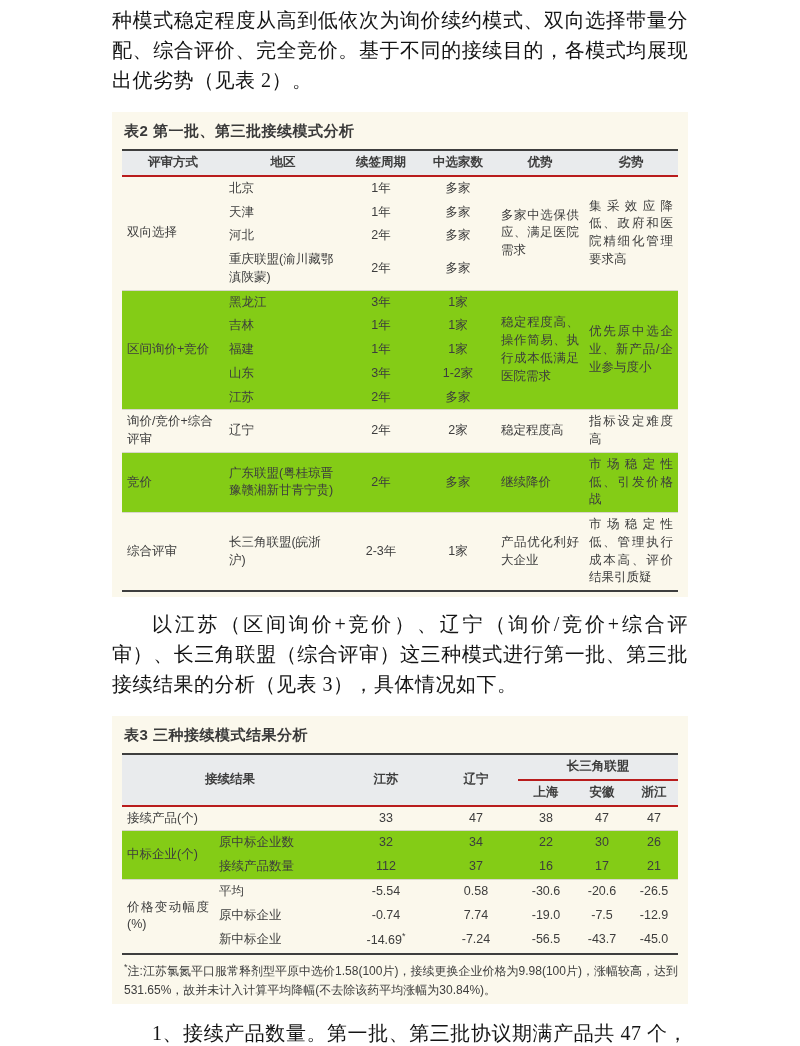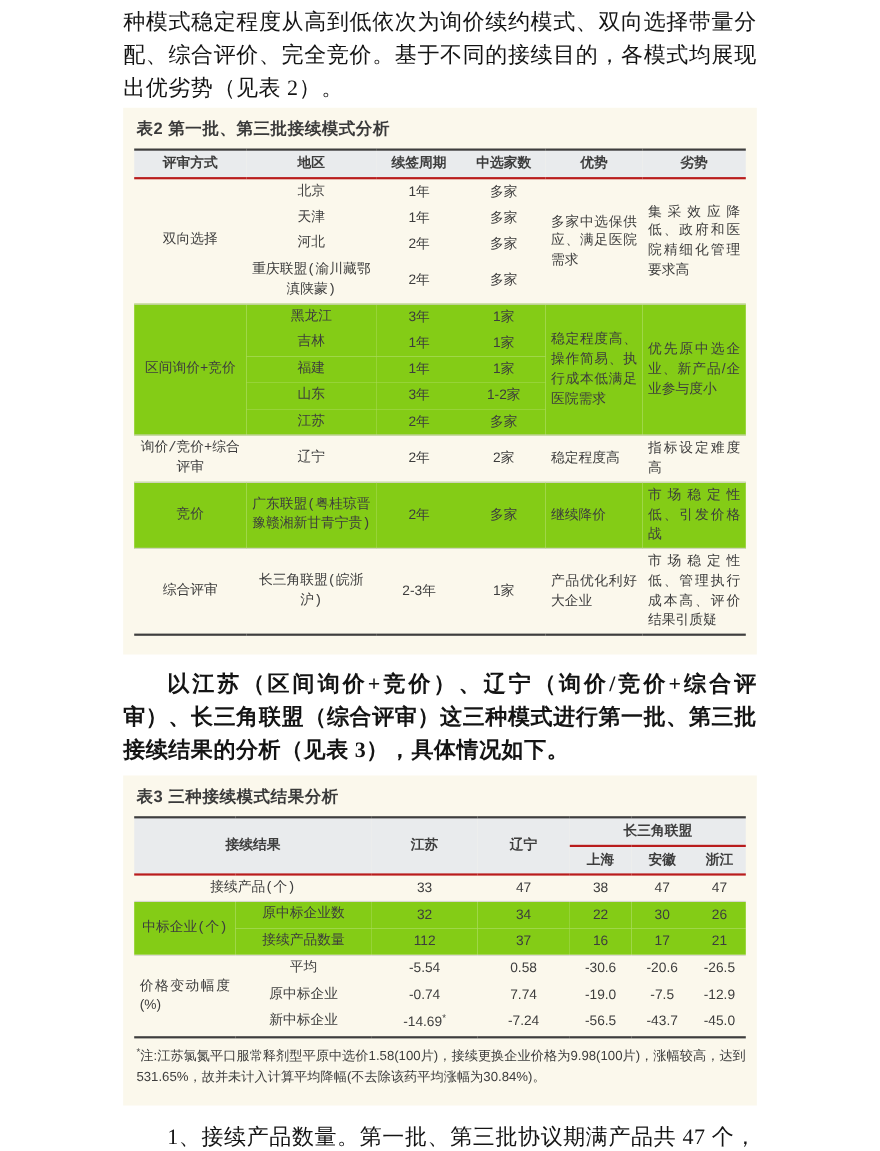--- a/index.html
+++ b/index.html
@@ -10,42 +10,42 @@
     color: #111;
   }
   .page { width: 800px; padding: 5px 112px 0 112px; }
 
   
   .para {
     font-size: 20px; line-height: 30px; text-align: justify;
     color: #141414; letter-spacing: 0.5px;
   }
   .para.indent { text-indent: 2em; }
-  .para.mid { margin-top: 12px; margin-bottom: 8px; font-weight: bold; }
+  .para.mid { margin-top: 12px; margin-bottom: 8px; }
   .para.bottom { margin-top: 14px; }
 
   
   .table-block {
     background: #fbf8ec;
-    padding: 7px 10px 17px 10px;
-    margin-top: 3px;
+    padding: 7px 10px 5px 10px;
+    margin-top: 17px;
     font-family: "Liberation Sans", "DejaVu Sans", sans-serif;
     color: #3d3d3d;
   }
   .table-title {
     font-weight: bold; font-size: 15px; color: #3a3a3a;
     padding: 3px 0 8px 2px; letter-spacing: 0.5px;
   }
   table { width: 100%; border-collapse: collapse; table-layout: fixed; }
   .dtable { font-size: 12.5px; border-top: 2px solid #3e3e3e; border-bottom: 2px solid #3e3e3e; }
   .dtable thead { background: #e9ebed; }
   .dtable thead th { font-weight: bold; border-bottom: 2px solid #b91c1c; }
   th, td { padding: 3px 5px; line-height: 1.42; vertical-align: middle; word-break: break-all; }
   .c { text-align: center; }
-  .l { text-align: center; font-family: Liberation Mono, monospace; }
+  .l { text-align: left; }
   .j { text-align: justify; }
   tr.gray td { background: #84cc16; }
   tr.sep td { border-top: 1px solid #d8d6cc; }
   .footnote {
     font-size: 12px; line-height: 1.55; color: #3d3d3d;
     padding: 6px 0 0 2px; text-align: justify;
   }
   .footnote sup { font-size: 9px; }
   sup.mark { font-size: 9px; }
 </style>

